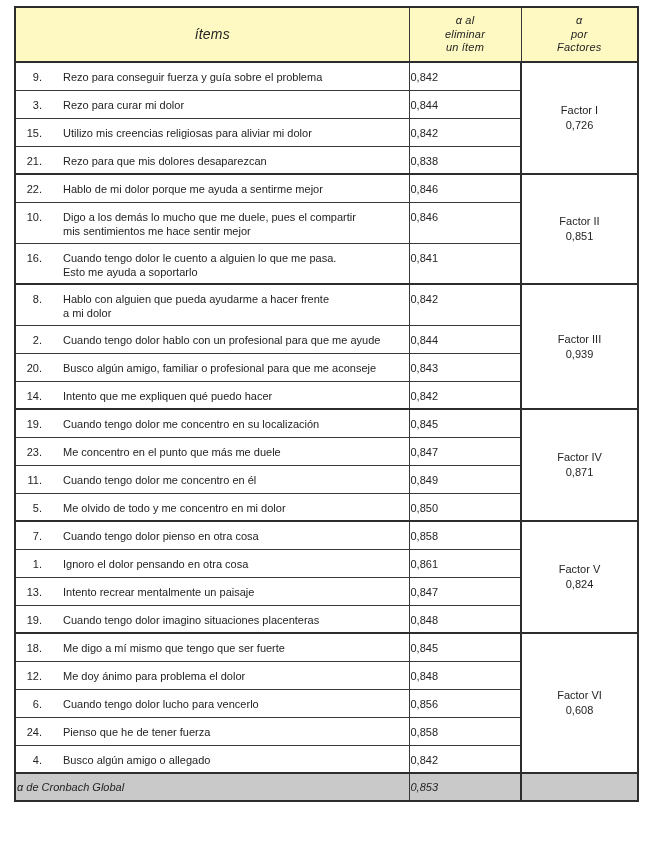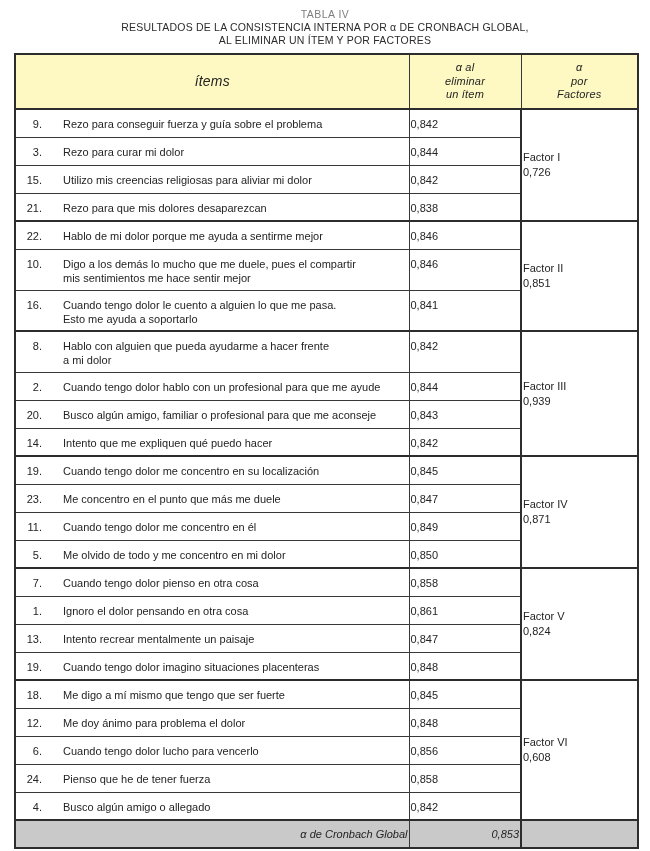--- a/index.html
+++ b/index.html
@@ -83,45 +83,40 @@
     line-height: 14px;
   }
   td.alpha-value-cell {
     vertical-align: top;
     padding-top: 7px;
     line-height: 14px;
     background: #ffffff;
   }
   td.factor-cell {
     border-left: 2px solid #2d2d2d;
-    text-align: left;
+    text-align: center;
     vertical-align: middle;
     line-height: 15px;
     background: #ffffff;
   }
   tfoot td {
     background: #c9c9c9;
     border-top: 2px solid #2d2d2d;
     height: 28px;
     font-style: italic;
-    text-align: right;
+    text-align: left;
     vertical-align: middle;
   }
   tfoot td.footer-factor { border-left: 2px solid #2d2d2d; }
 </style>
 </head>
 <body>
 
 <div class="page">
 
-  <div class="title-block">
-    <div class="title-line1">TABLA IV</div>
-    <div class="title-line2">RESULTADOS DE LA CONSISTENCIA INTERNA POR α DE CRONBACH GLOBAL,</div>
-    <div class="title-line3">AL ELIMINAR UN ÍTEM Y POR FACTORES</div>
-  </div>
 
   <table class="main">
     <colgroup>
       <col class="c-items">
       <col class="c-value">
       <col class="c-factor">
     </colgroup>
     <thead>
       <tr>
         <th class="h-items">ítems</th>

